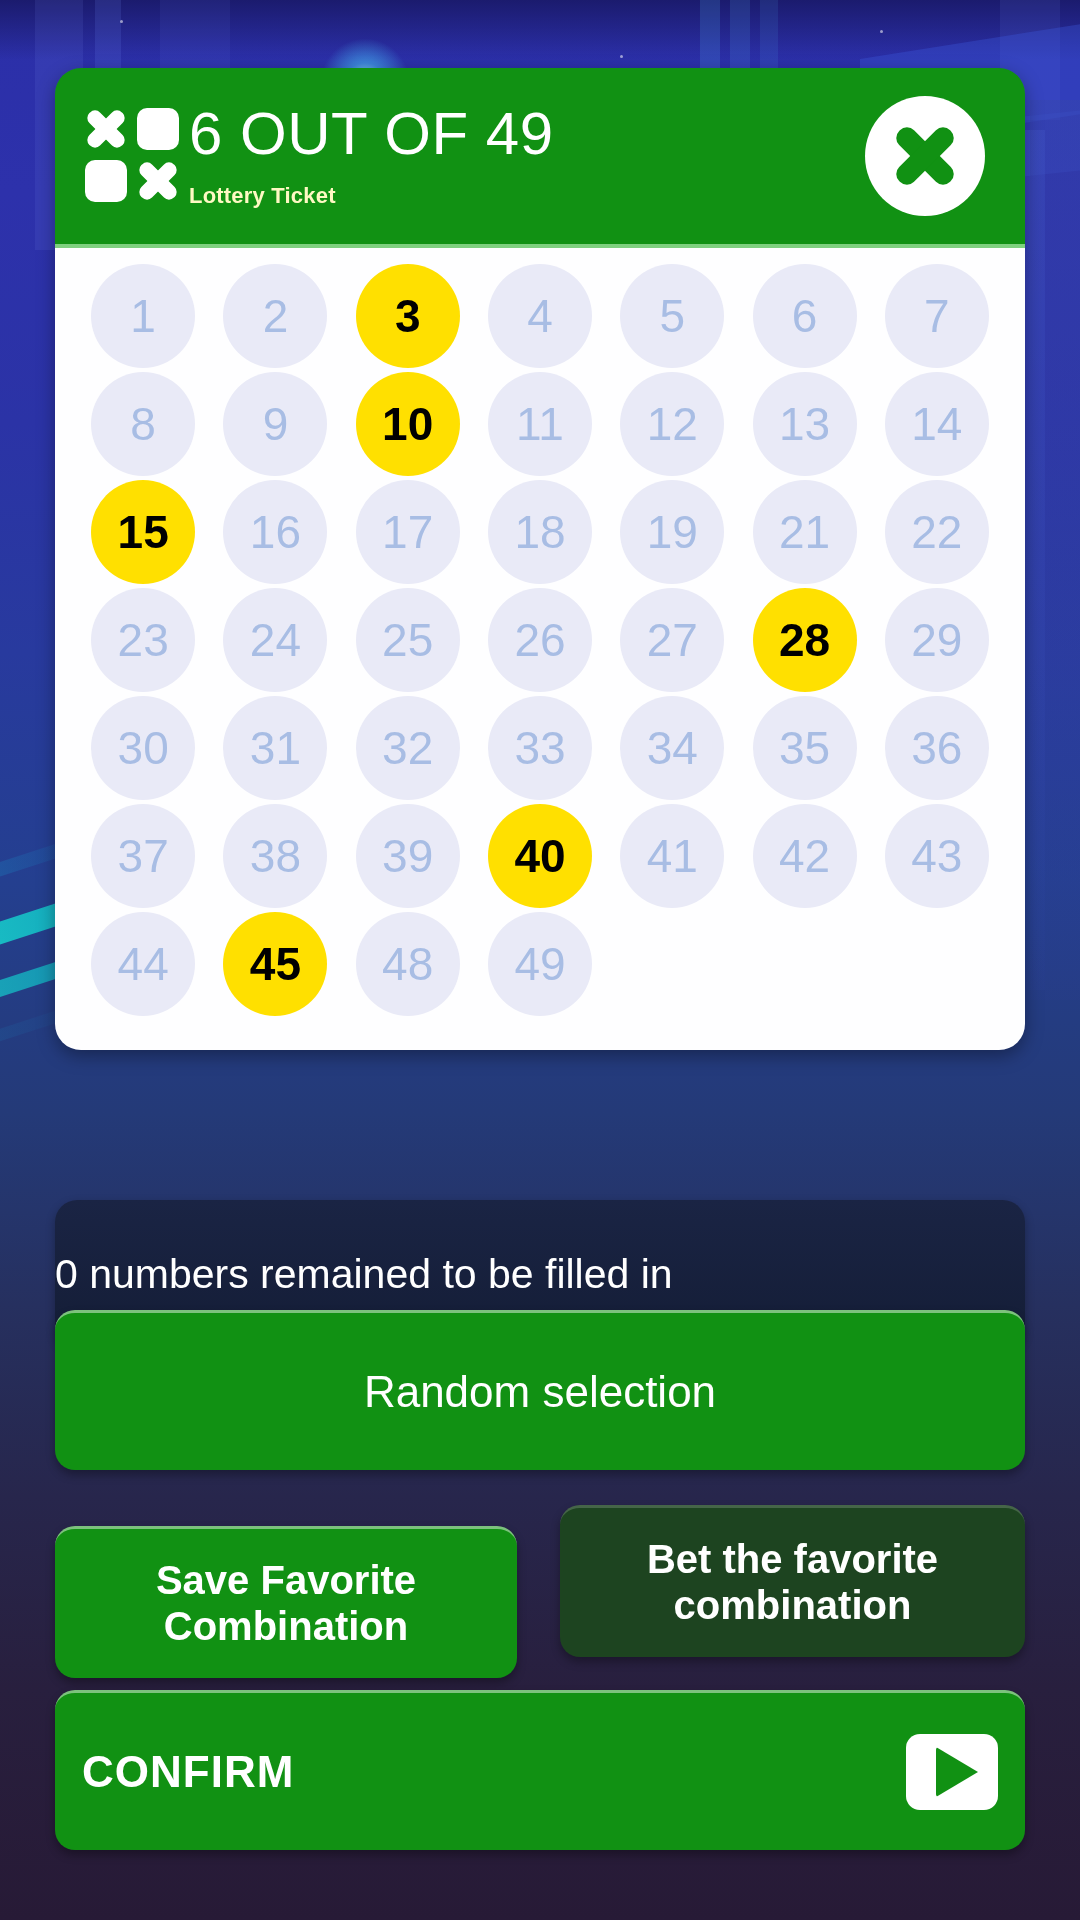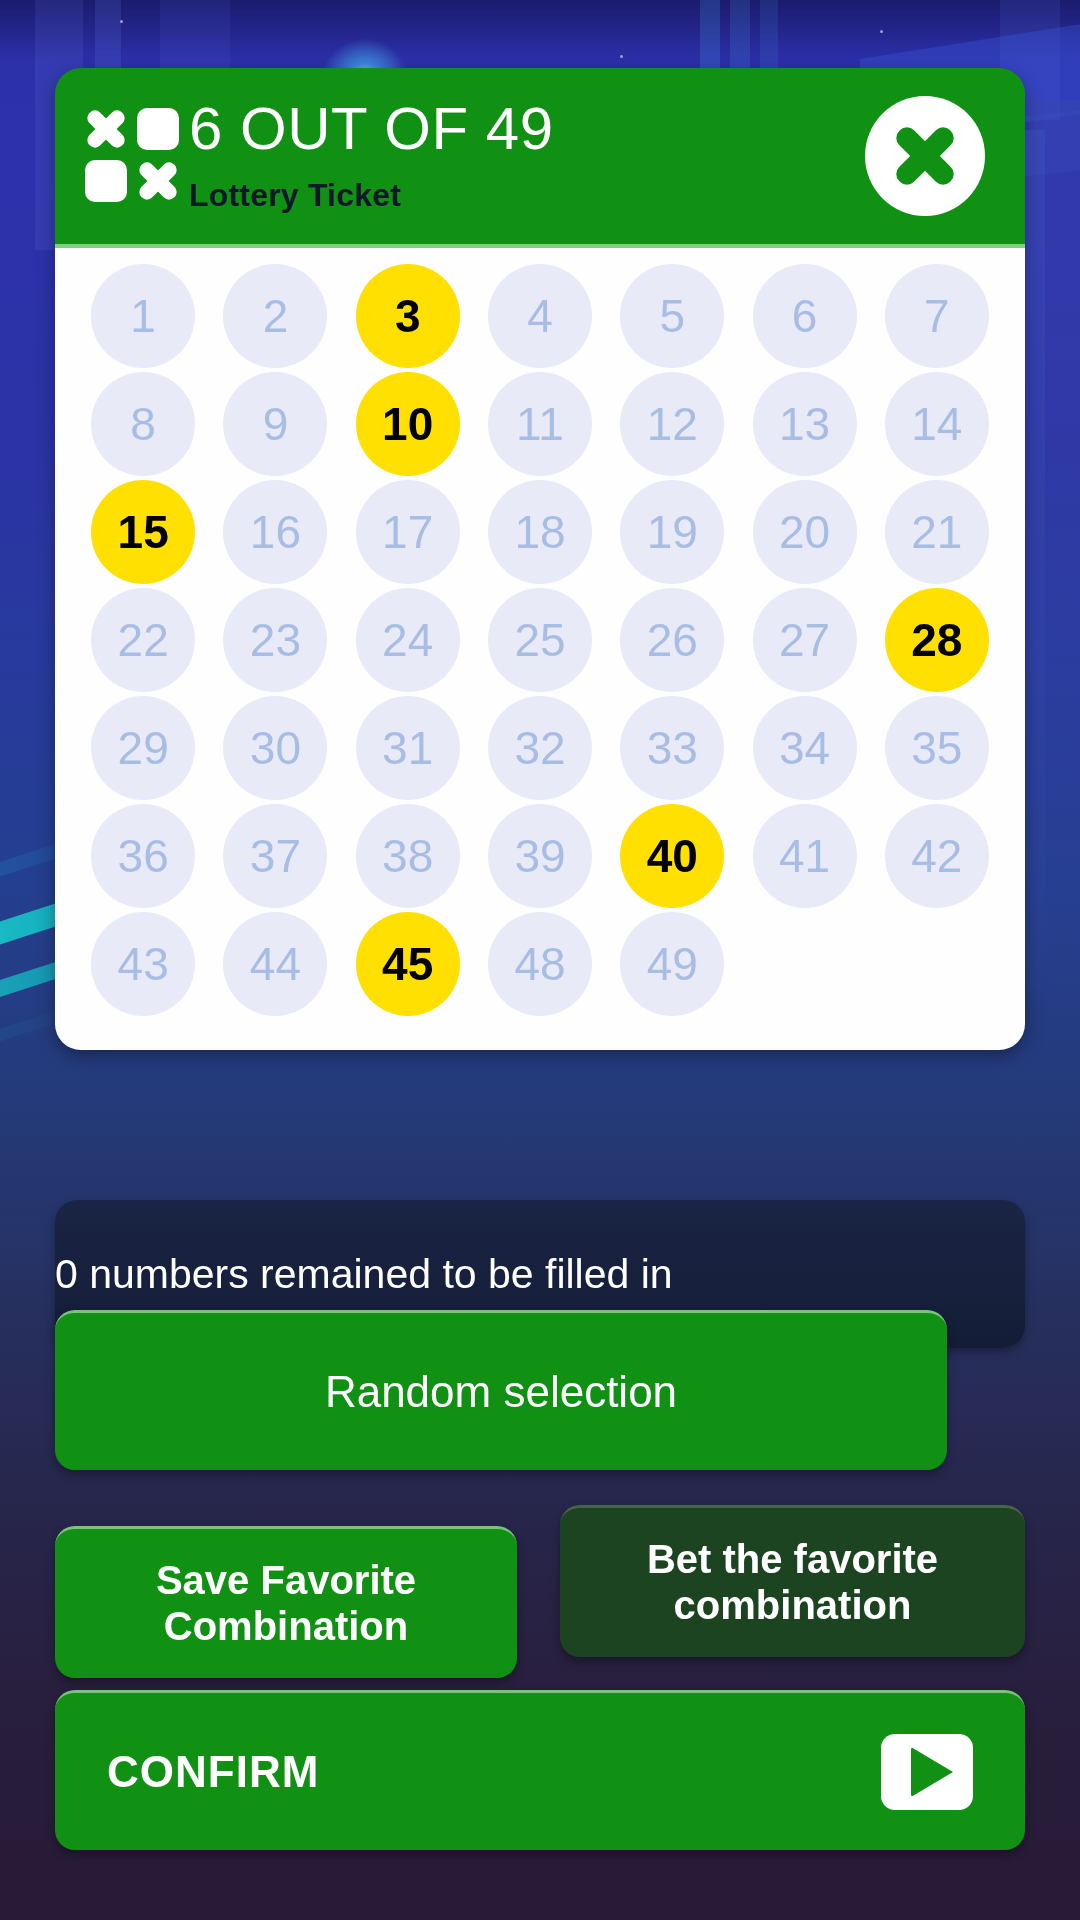--- a/index.html
+++ b/index.html
@@ -114,21 +114,21 @@
   }
   .logo-x::before { transform:translate(-50%,-50%) rotate(45deg); }
   .logo-x::after  { transform:translate(-50%,-50%) rotate(-45deg); }
 
   .titles { display:flex; flex-direction:column; justify-content:center; flex:1 1 auto; }
   .title-main {
     color:#fff; font-size:60px; font-weight:400;
     line-height:1.02; letter-spacing:.5px;
   }
   .title-sub {
-    color:#0f172a; font-size:32px; font-weight:700;
+    color:#fef9c3; font-size:22px; font-weight:700;
     margin-top:18px; letter-spacing:.2px;
   }
   .close-btn {
     flex:0 0 auto;
     width:120px; height:120px; border-radius:50%;
     background:#fff;
     position:relative; cursor:pointer;
     margin-right:8px;
   }
   .close-btn::before, .close-btn::after {
@@ -185,35 +185,35 @@
     text-align:center;
     border-top:3px solid rgba(255,255,255,.45);
     box-shadow:0 5px 10px rgba(0,0,0,.32);
     z-index:5;
     position:absolute;
   }
   .btn-green { background:#119113; }
   .btn-dim { background:#1d4420; border-top:3px solid rgba(255,255,255,.18); }
 
   #btn-random {
-    left:55px; top:1310px; width:892px; height:160px;
+    left:55px; top:1310px; width:970px; height:160px;
     font-size:44px;
   }
   #btn-save {
     left:55px; top:1505px; width:462px; height:152px;
     font-size:40px; font-weight:700; line-height:1.14;margin-top:21px;
   }
   #btn-bet {
     left:560px; top:1505px; width:465px; height:152px;
     font-size:40px; font-weight:700; line-height:1.14;
   }
   #btn-confirm {
     left:55px; top:1690px; width:970px; height:160px;
     justify-content:space-between;
-    padding:0 52px;
+    padding:0 27px;
     font-size:44px; font-weight:700; letter-spacing:1px;
   }
   #btn-confirm .label { flex:1 1 auto; text-align:left; }
   .play-icon {
     flex:0 0 auto;
     width:92px; height:76px;
     background:#fff; border-radius:14px;
     display:flex; align-items:center; justify-content:center;
   }
   .play-icon .tri {
@@ -283,21 +283,20 @@
         <div class="ball selected">10</div>
         <div class="ball">11</div>
         <div class="ball">12</div>
         <div class="ball">13</div>
         <div class="ball">14</div>
         <div class="ball selected">15</div>
         <div class="ball">16</div>
         <div class="ball">17</div>
         <div class="ball">18</div>
         <div class="ball">19</div>
-        <div class="ball">20</div>
         <div class="ball">21</div>
         <div class="ball">22</div>
         <div class="ball">23</div>
         <div class="ball">24</div>
         <div class="ball">25</div>
         <div class="ball">26</div>
         <div class="ball">27</div>
         <div class="ball selected">28</div>
         <div class="ball">29</div>
         <div class="ball">30</div>

